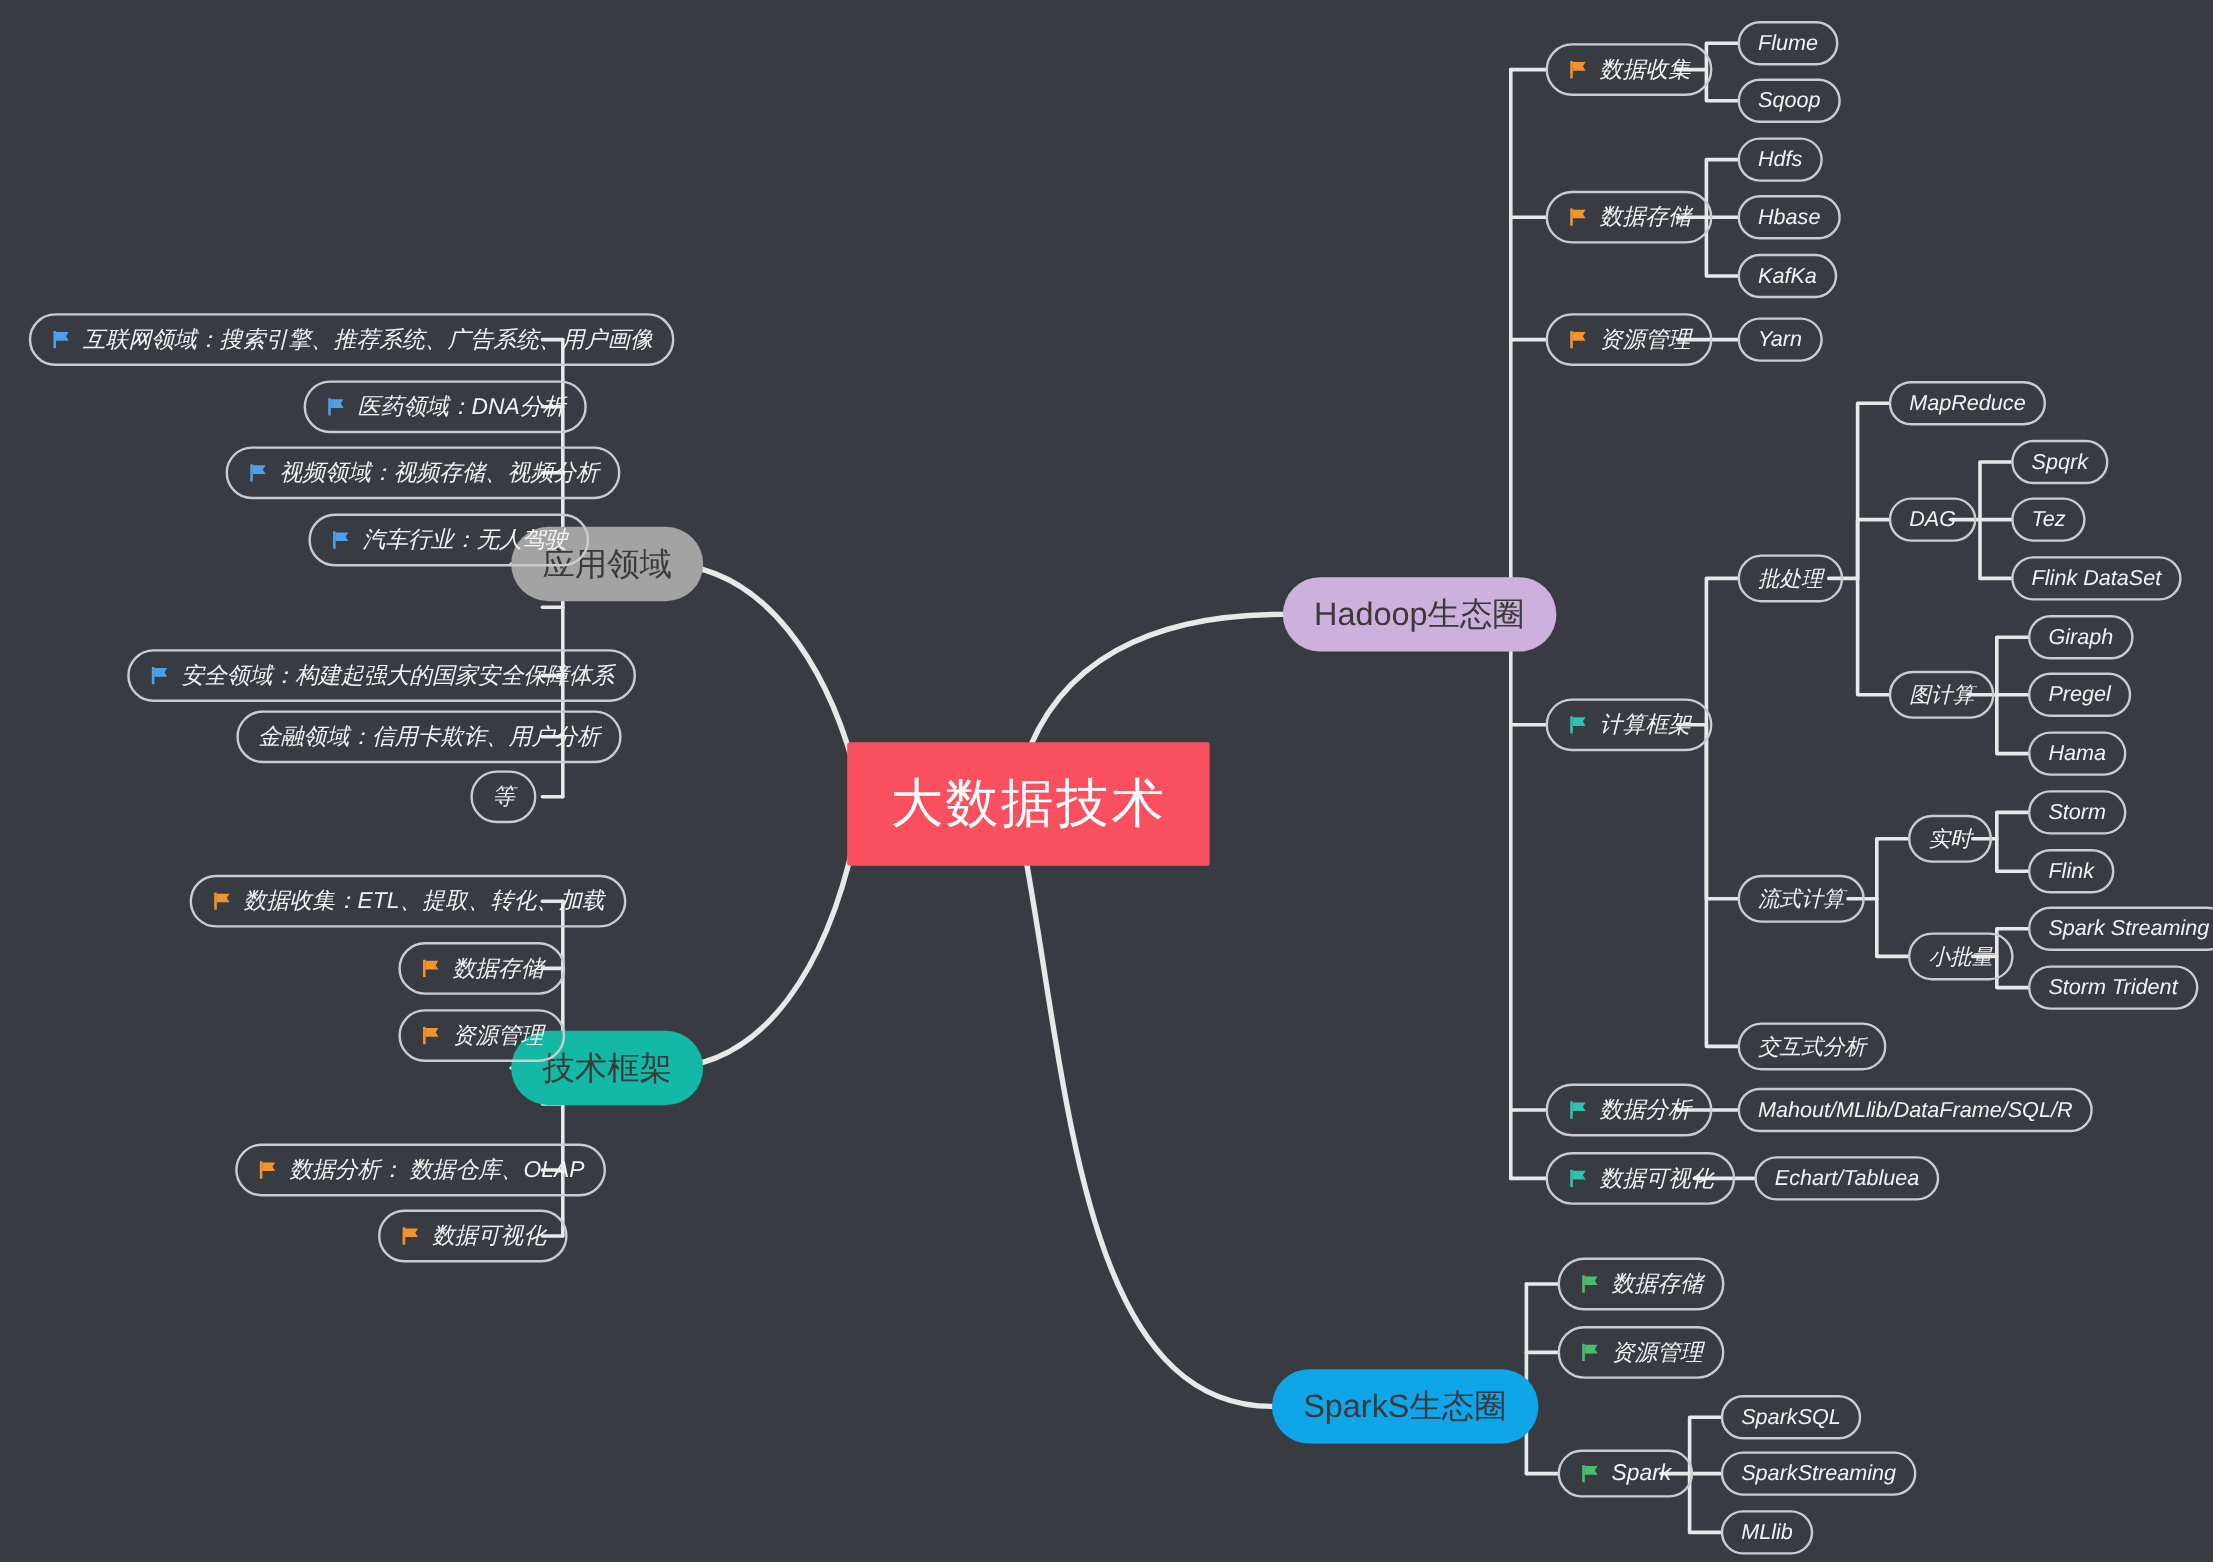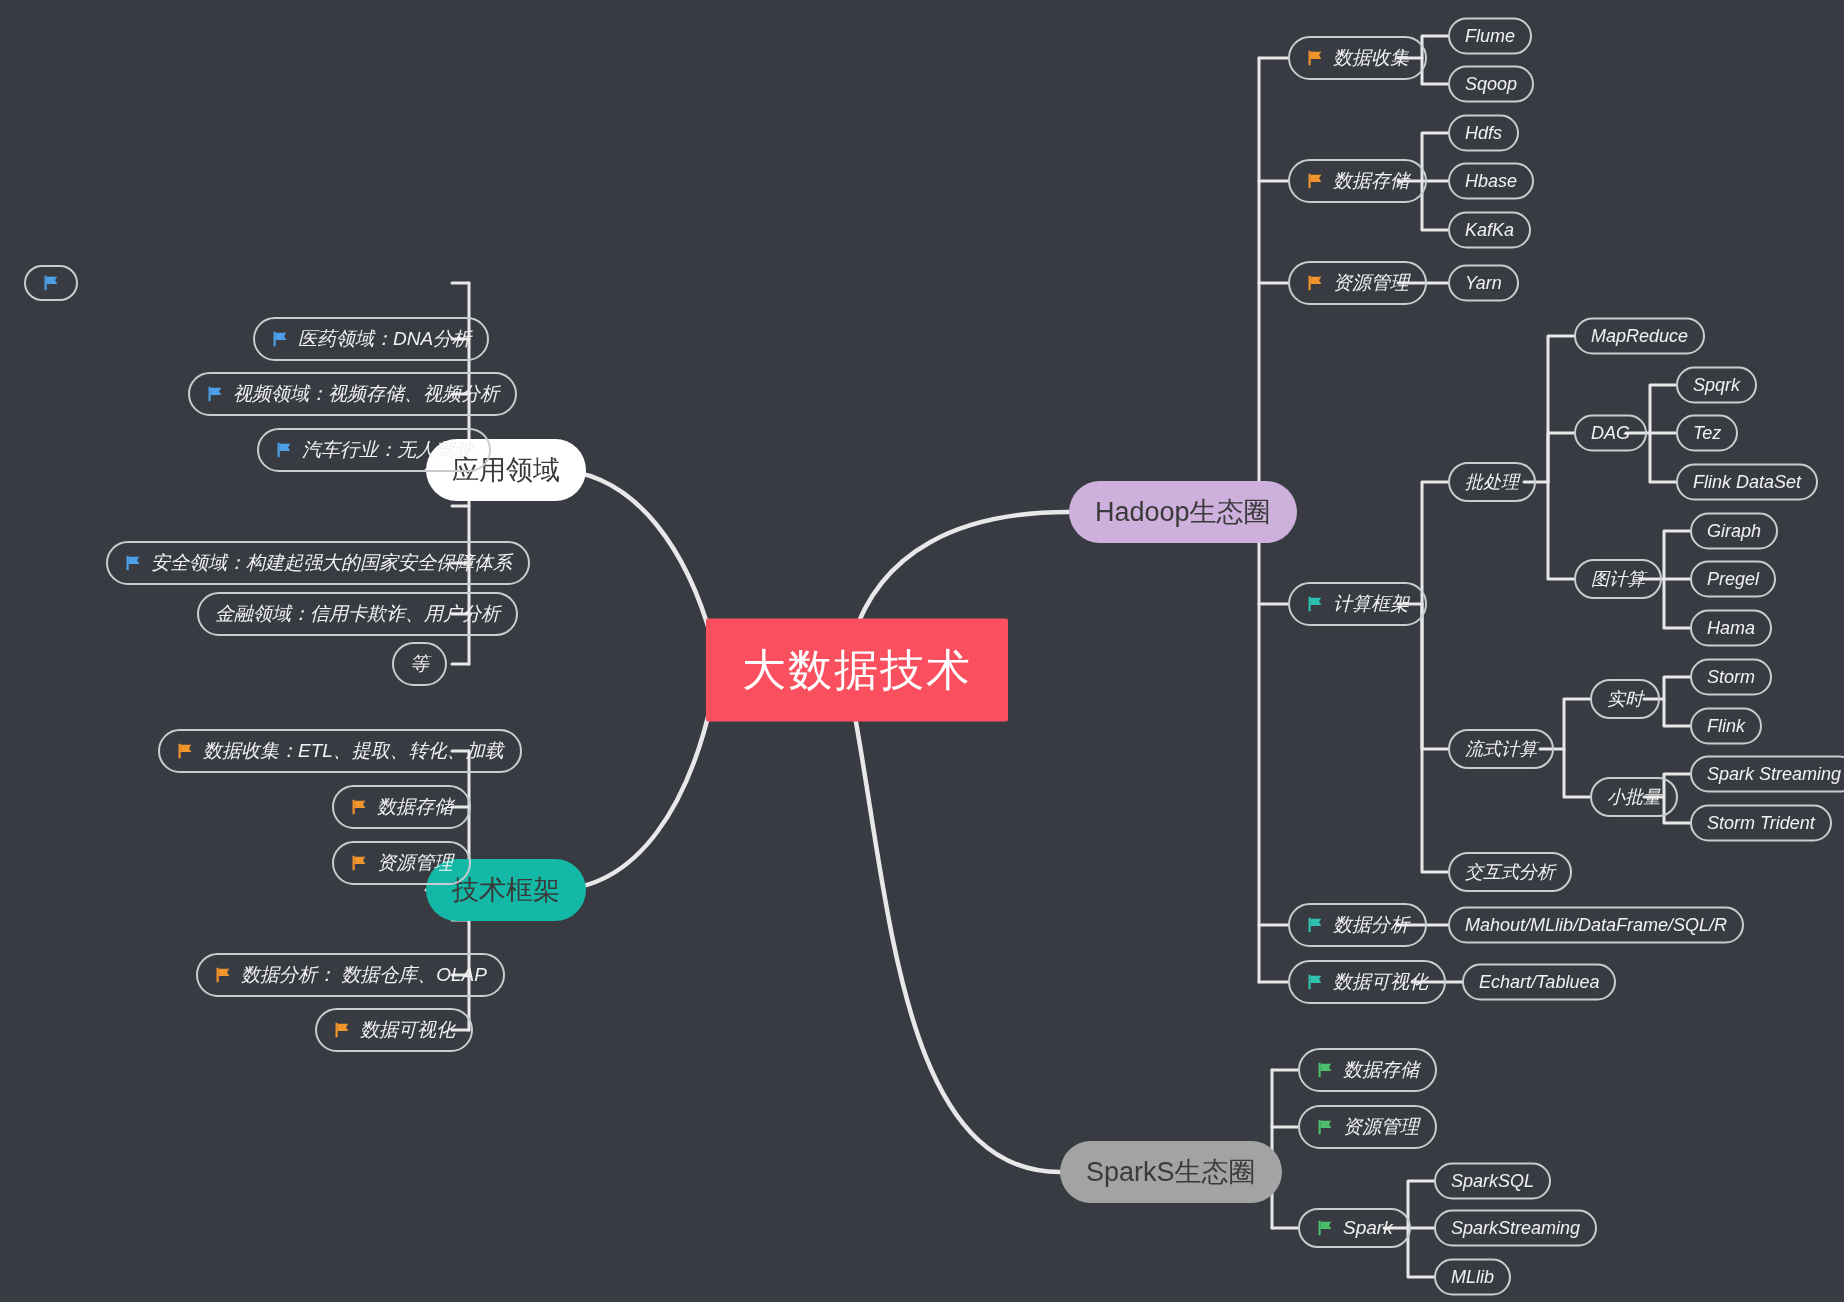--- a/index.html
+++ b/index.html
@@ -44,24 +44,24 @@
     border:none;
   }
   
   .branch{
     border-radius:999px;
     border:none;
     color:#3a3a3a;
     font-size:27px;
     padding:13px 26px;
   }
-  .branch.teal{background:#ffffff;}
+  .branch.teal{background:#a3a3a3;}
   .branch.pink{background:#14b8a6;}
   .branch.purple{background:#cdb0db;}
-  .branch.lime{background:#a3a3a3;}
+  .branch.lime{background:#0ea5e9;}
 
   
   .flag{width:18px;height:18px;flex:0 0 18px;display:block;}
 </style>
 </head>
 <body>
 
 <div id="canvas">
 
   <svg id="links" viewBox="0 0 1844 1302">
@@ -156,20 +156,21 @@
 
   <div class="node root" style="left:706px;top:670px;">大数据技术</div>
 
   <div class="node branch teal" style="left:426px;top:470px;">应用领域</div>
 
   <div class="node pill" style="left:24px;top:283px;">
     <svg class="flag" viewBox="0 0 20 20">
         <path d="M4 2 v16" stroke="#4d9fe8" stroke-width="2.4" fill="none"></path>
         <path d="M5 3 h12 l-2.5 4 2.5 4 H5 z" fill="#4d9fe8"></path>
       </svg>
+    <span>互联网领域：搜索引擎、推荐系统、广告系统、用户画像</span>
   </div>
 
   <div class="node pill" style="left:253px;top:339px;">
     <svg class="flag" viewBox="0 0 20 20">
         <path d="M4 2 v16" stroke="#4d9fe8" stroke-width="2.4" fill="none"></path>
         <path d="M5 3 h12 l-2.5 4 2.5 4 H5 z" fill="#4d9fe8"></path>
       </svg>
     <span>医药领域：DNA分析</span>
   </div>
 

